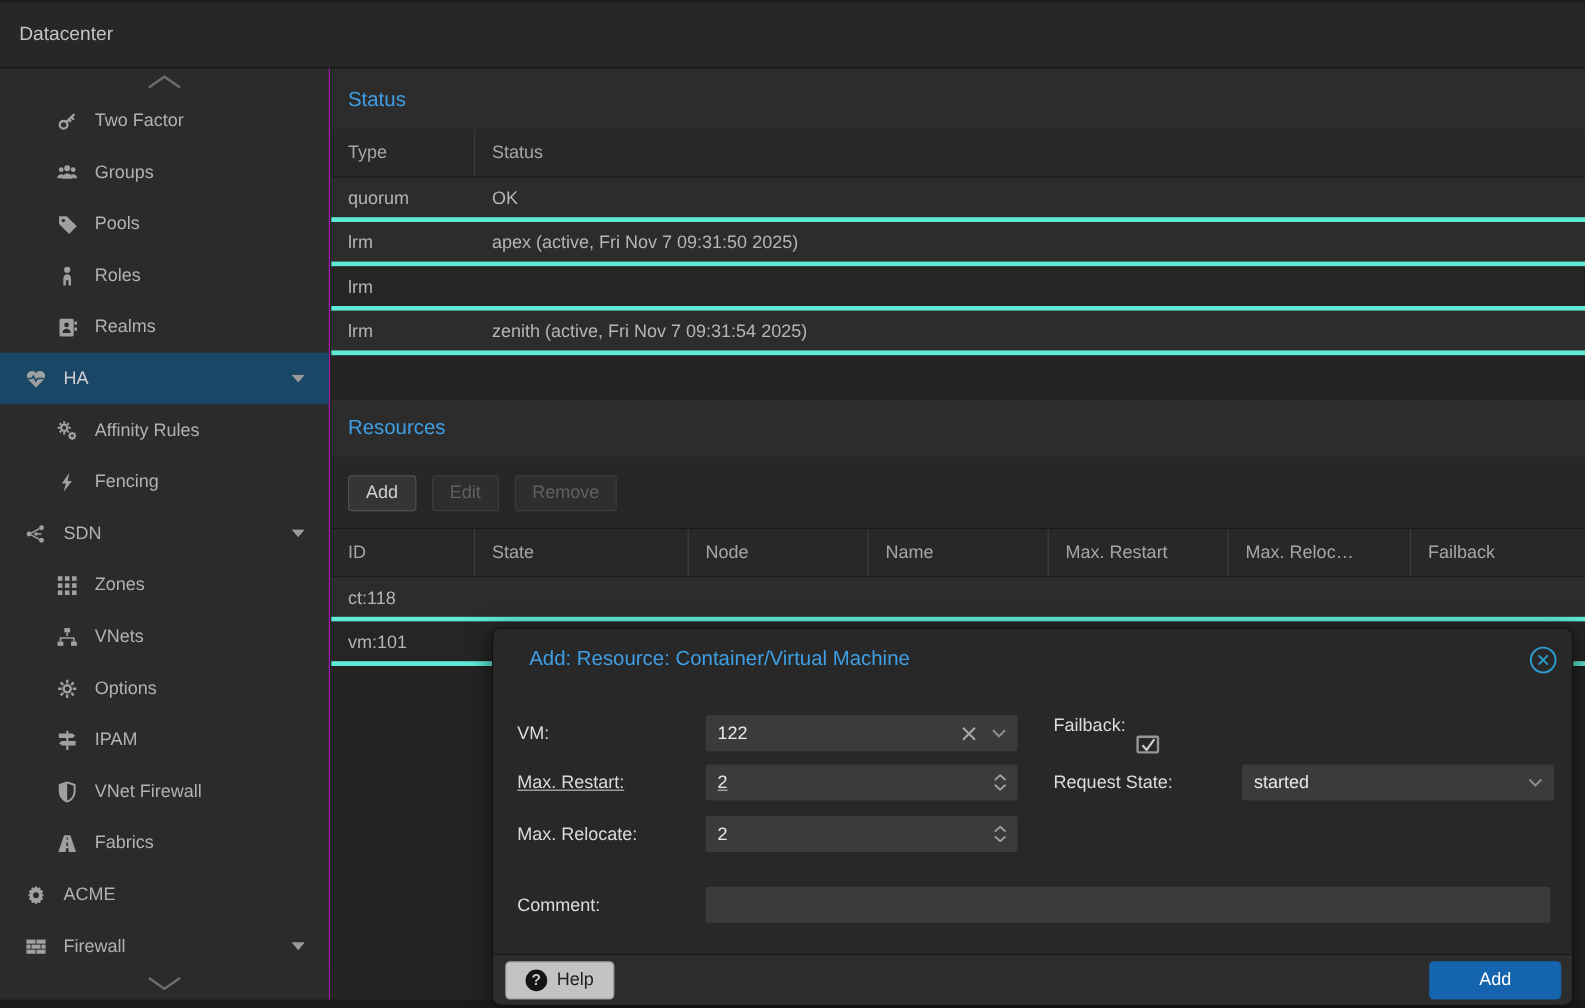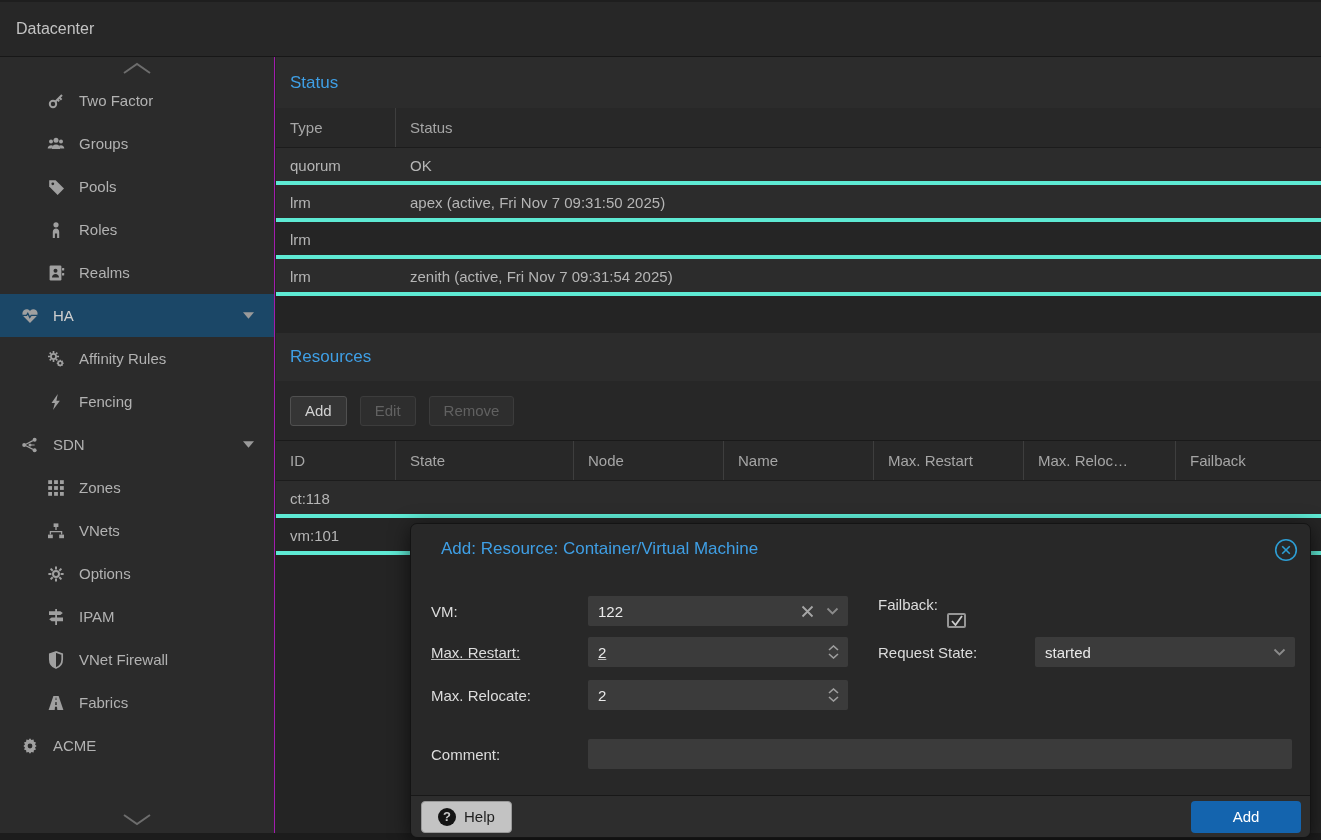--- a/index.html
+++ b/index.html
@@ -259,20 +259,39 @@
         </div>
         <div class="side-item lvl1">
           <span class="side-icon">
             <svg viewBox="0 0 18 18" fill="currentColor">
               <path d="M9 1.2l1.4 1.8 2.2-.6.3 2.3 2.1.8-1 2L15.6 9 14 10.5l1 2-2.1.8-.3 2.3-2.2-.6L9 16.8l-1.4-1.8-2.2.6-.3-2.3-2.1-.8 1-2L2.4 9 4 7.5l-1-2 2.1-.8.3-2.3 2.2.6z"></path>
               <circle cx="9" cy="9" r="2.4" fill="var(--cut,#2b2b2b)"></circle>
             </svg>
           </span>
           <span>ACME</span>
         </div>
+        <div class="side-item lvl1">
+          <span class="side-icon">
+            <svg viewBox="0 0 18 18" fill="currentColor">
+              <rect x="1" y="3" width="7.6" height="3.4"></rect>
+              <rect x="9.4" y="3" width="7.6" height="3.4"></rect>
+              <rect x="1" y="7.2" width="3.4" height="3.4"></rect>
+              <rect x="5.2" y="7.2" width="7.6" height="3.4"></rect>
+              <rect x="13.6" y="7.2" width="3.4" height="3.4"></rect>
+              <rect x="1" y="11.4" width="7.6" height="3.4"></rect>
+              <rect x="9.4" y="11.4" width="7.6" height="3.4"></rect>
+            </svg>
+          </span>
+          <span>Firewall</span>
+          <span class="caret">
+            <svg viewBox="0 0 10 6" width="11" height="7" fill="currentColor">
+              <path d="M0 0h10L5 6z"></path>
+            </svg>
+          </span>
+        </div>
       </nav>
     <div class="scroll-ind bottom">
       <svg width="32" height="13" viewBox="0 0 32 13" fill="none" stroke="currentColor" stroke-width="2">
           <path d="M3 2l13 9L29 2"></path>
         </svg>
     </div>
   </aside>
 
   <main class="content">
     <section>

